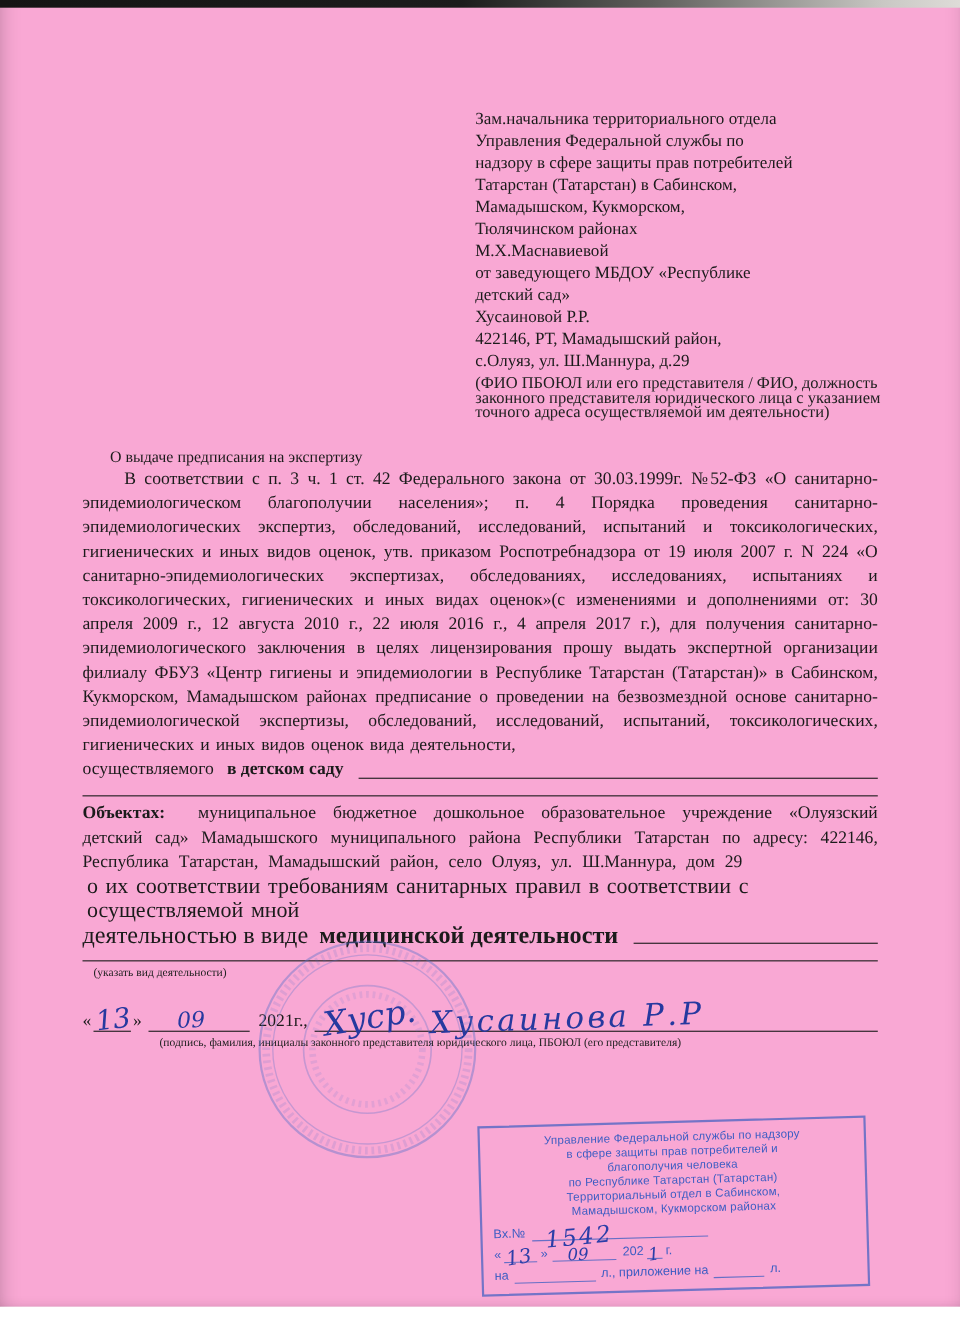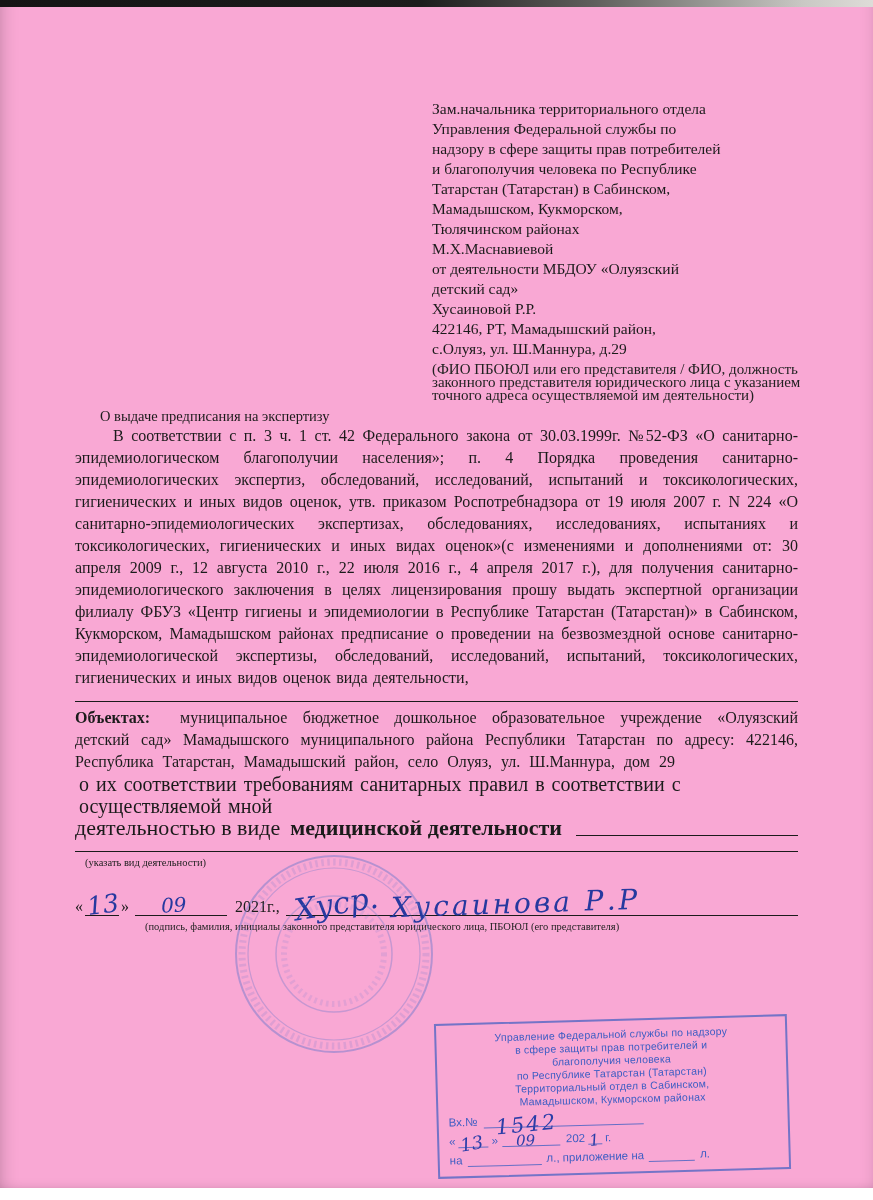--- a/index.html
+++ b/index.html
@@ -93,38 +93,42 @@
 </head>
 <body>
 
 <div class="page">
   <div class="scan-top"></div>
 
   <div class="addressee">
     <div>Зам.начальника территориального отдела</div>
     <div>Управления Федеральной службы по</div>
     <div>надзору в сфере защиты прав потребителей</div>
-    <div>и благополучия человека по Республике</div>
     <div>Татарстан (Татарстан) в Сабинском,</div>
     <div>Мамадышском, Кукморском,</div>
     <div>Тюлячинском районах</div>
     <div>М.Х.Маснавиевой</div>
-    <div>от деятельности МБДОУ «Олуязский</div>
+    <div>от заведующего МБДОУ «Республике</div>
     <div>детский сад»</div>
     <div>Хусаиновой Р.Р.</div>
     <div>422146, РТ, Мамадышский район,</div>
     <div>с.Олуяз, ул. Ш.Маннура, д.29</div>
     <div class="addr-note">(ФИО ПБОЮЛ или его представителя / ФИО, должность законного представителя юридического лица с указанием точного адреса осуществляемой им деятельности)</div>
   </div>
 
   <div class="flow">
     <div class="subject">О выдаче предписания на экспертизу</div>
 
     <p class="body-par">В соответствии с п. 3 ч. 1 ст. 42 Федерального закона от 30.03.1999г. №52-ФЗ «О санитарно-эпидемиологическом благополучии населения»; п. 4 Порядка проведения санитарно-эпидемиологических экспертиз, обследований, исследований, испытаний и токсикологических, гигиенических и иных видов оценок, утв. приказом Роспотребнадзора от 19 июля 2007 г. N 224 «О санитарно-эпидемиологических экспертизах, обследованиях, исследованиях, испытаниях и токсикологических, гигиенических и иных видах оценок»(с изменениями и дополнениями от: 30 апреля 2009 г., 12 августа 2010 г., 22 июля 2016 г., 4 апреля 2017 г.), для получения санитарно-эпидемиологического заключения в целях лицензирования прошу выдать экспертной организации филиалу ФБУЗ «Центр гигиены и эпидемиологии в Республике Татарстан (Татарстан)» в Сабинском, Кукморском, Мамадышском районах предписание о проведении на безвозмездной основе санитарно-эпидемиологической экспертизы, обследований, исследований, испытаний, токсикологических, гигиенических и иных видов оценок вида деятельности,</p>
 
+    <div class="final-row">
+      <span>осуществляемого</span>
+      <b>в детском саду</b>
+      <span class="fill"></span>
+    </div>
 
     <div class="rule"></div>
 
     <p class="objects">
       <b>Объектах:</b><span class="gap"></span><span>муниципальное  бюджетное дошкольное образовательное учреждение «Олуязский детский сад» Мамадышского муниципального района Республики Татарстан по адресу: 422146, Республика Татарстан, Мамадышский  район, село Олуяз,  ул. Ш.Маннура, дом 29</span>
     </p>
 
     <div class="compliance-l1">о их соответствии  требованиям санитарных правил в соответствии с осуществляемой мной</div>
     <div class="compliance-row">
       <span>деятельностью в виде</span>

